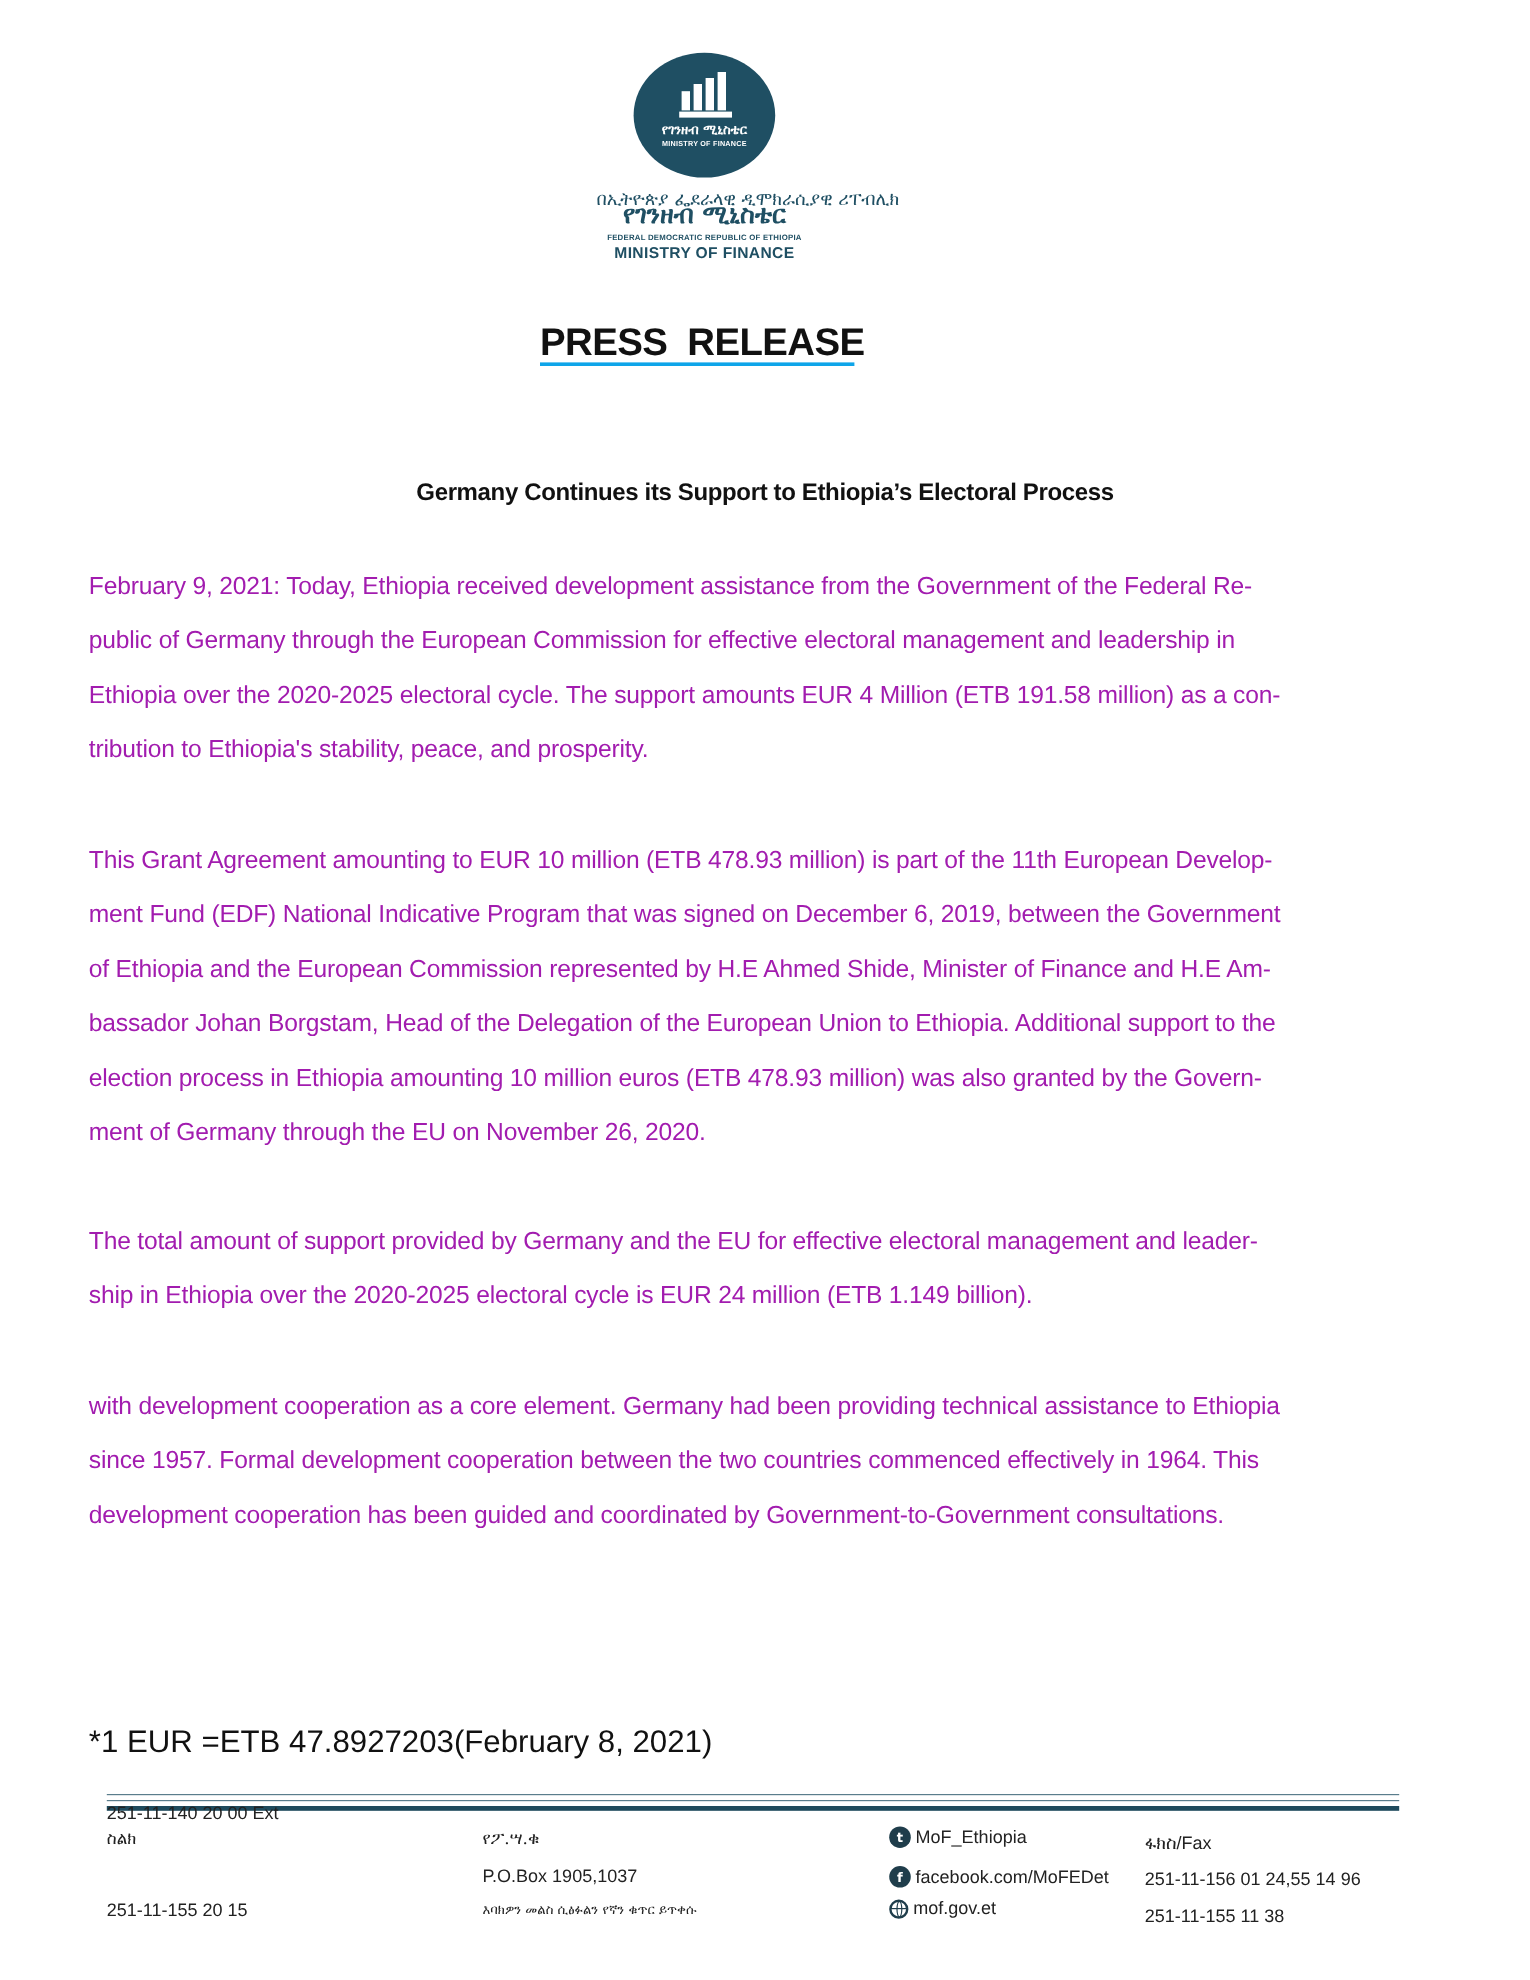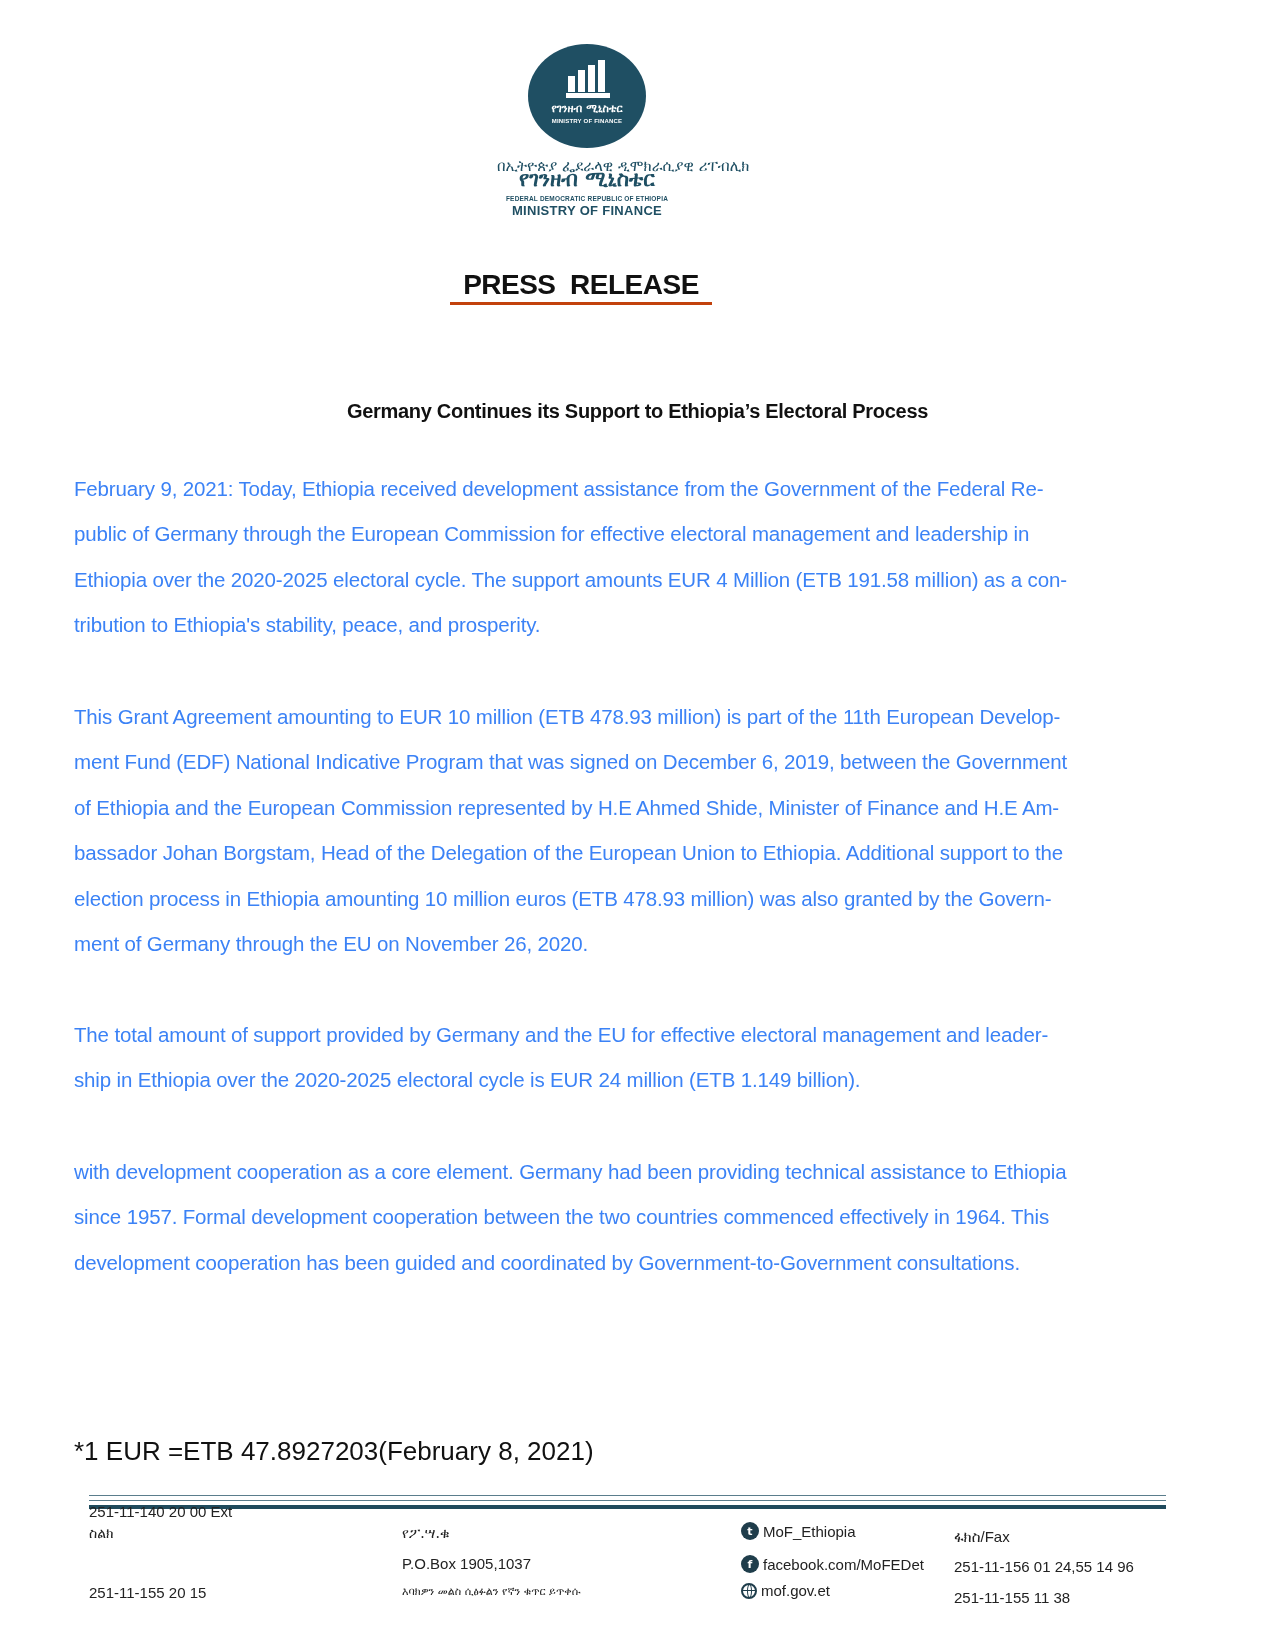--- a/index.html
+++ b/index.html
@@ -21,28 +21,28 @@
                    font-family: "DejaVu Serif", serif; font-size: 15px; color: #1f4f63; white-space: nowrap; }
   .logo-am { left: 497px; top: 166px; width: 180px; text-align: center;
              font-family: "DejaVu Serif", serif; font-size: 21px; font-weight: bold; color: #1f4f63; }
   .logo-fed { left: 497px; top: 195px; width: 180px; text-align: center;
               font-size: 6.5px; font-weight: bold; color: #1f4f63; letter-spacing: 0.2px; white-space: nowrap; }
   .logo-mof { left: 497px; top: 203px; width: 180px; text-align: center;
               font-size: 13px; font-weight: bold; color: #1f4f63; letter-spacing: 0.3px; }
 
   
   .press { left: 450px; top: 268px; width: 262px; text-align: center;
-           font-size: 28px; font-weight: bold; letter-spacing: -0.5px;
-           border-bottom: 3px solid #c2410c; line-height: 34px; }
+           font-size: 32px; font-weight: bold; letter-spacing: -0.5px;
+           border-bottom: 3px solid #0ea5e9; line-height: 34px; }
   .subtitle { left: 0; width: 1275px; top: 400px; text-align: center;
               font-size: 20px; font-weight: bold; letter-spacing: -0.3px; }
 
   
   .body-text { left: 74px; width: 1130px; font-size: 20.5px; line-height: 45.4px;
-               color: #3b82f6; letter-spacing: -0.15px; }
+               color: #a21caf; letter-spacing: -0.15px; }
   .body-text .ln { display: block; white-space: nowrap; }
 
   .footnote { left: 74px; top: 1436px; font-size: 26px; color: #111; white-space: nowrap; }
 
   
   .rule { left: 89px; width: 1077px; background: #2b5668; }
   .rule1 { top: 1495px; height: 1px; background: #5a7d8c; }
   .rule2 { top: 1500px; height: 1px; background: #5a7d8c; }
   .rule3 { top: 1505px; height: 4px; background: #1f4a5c; }
 

